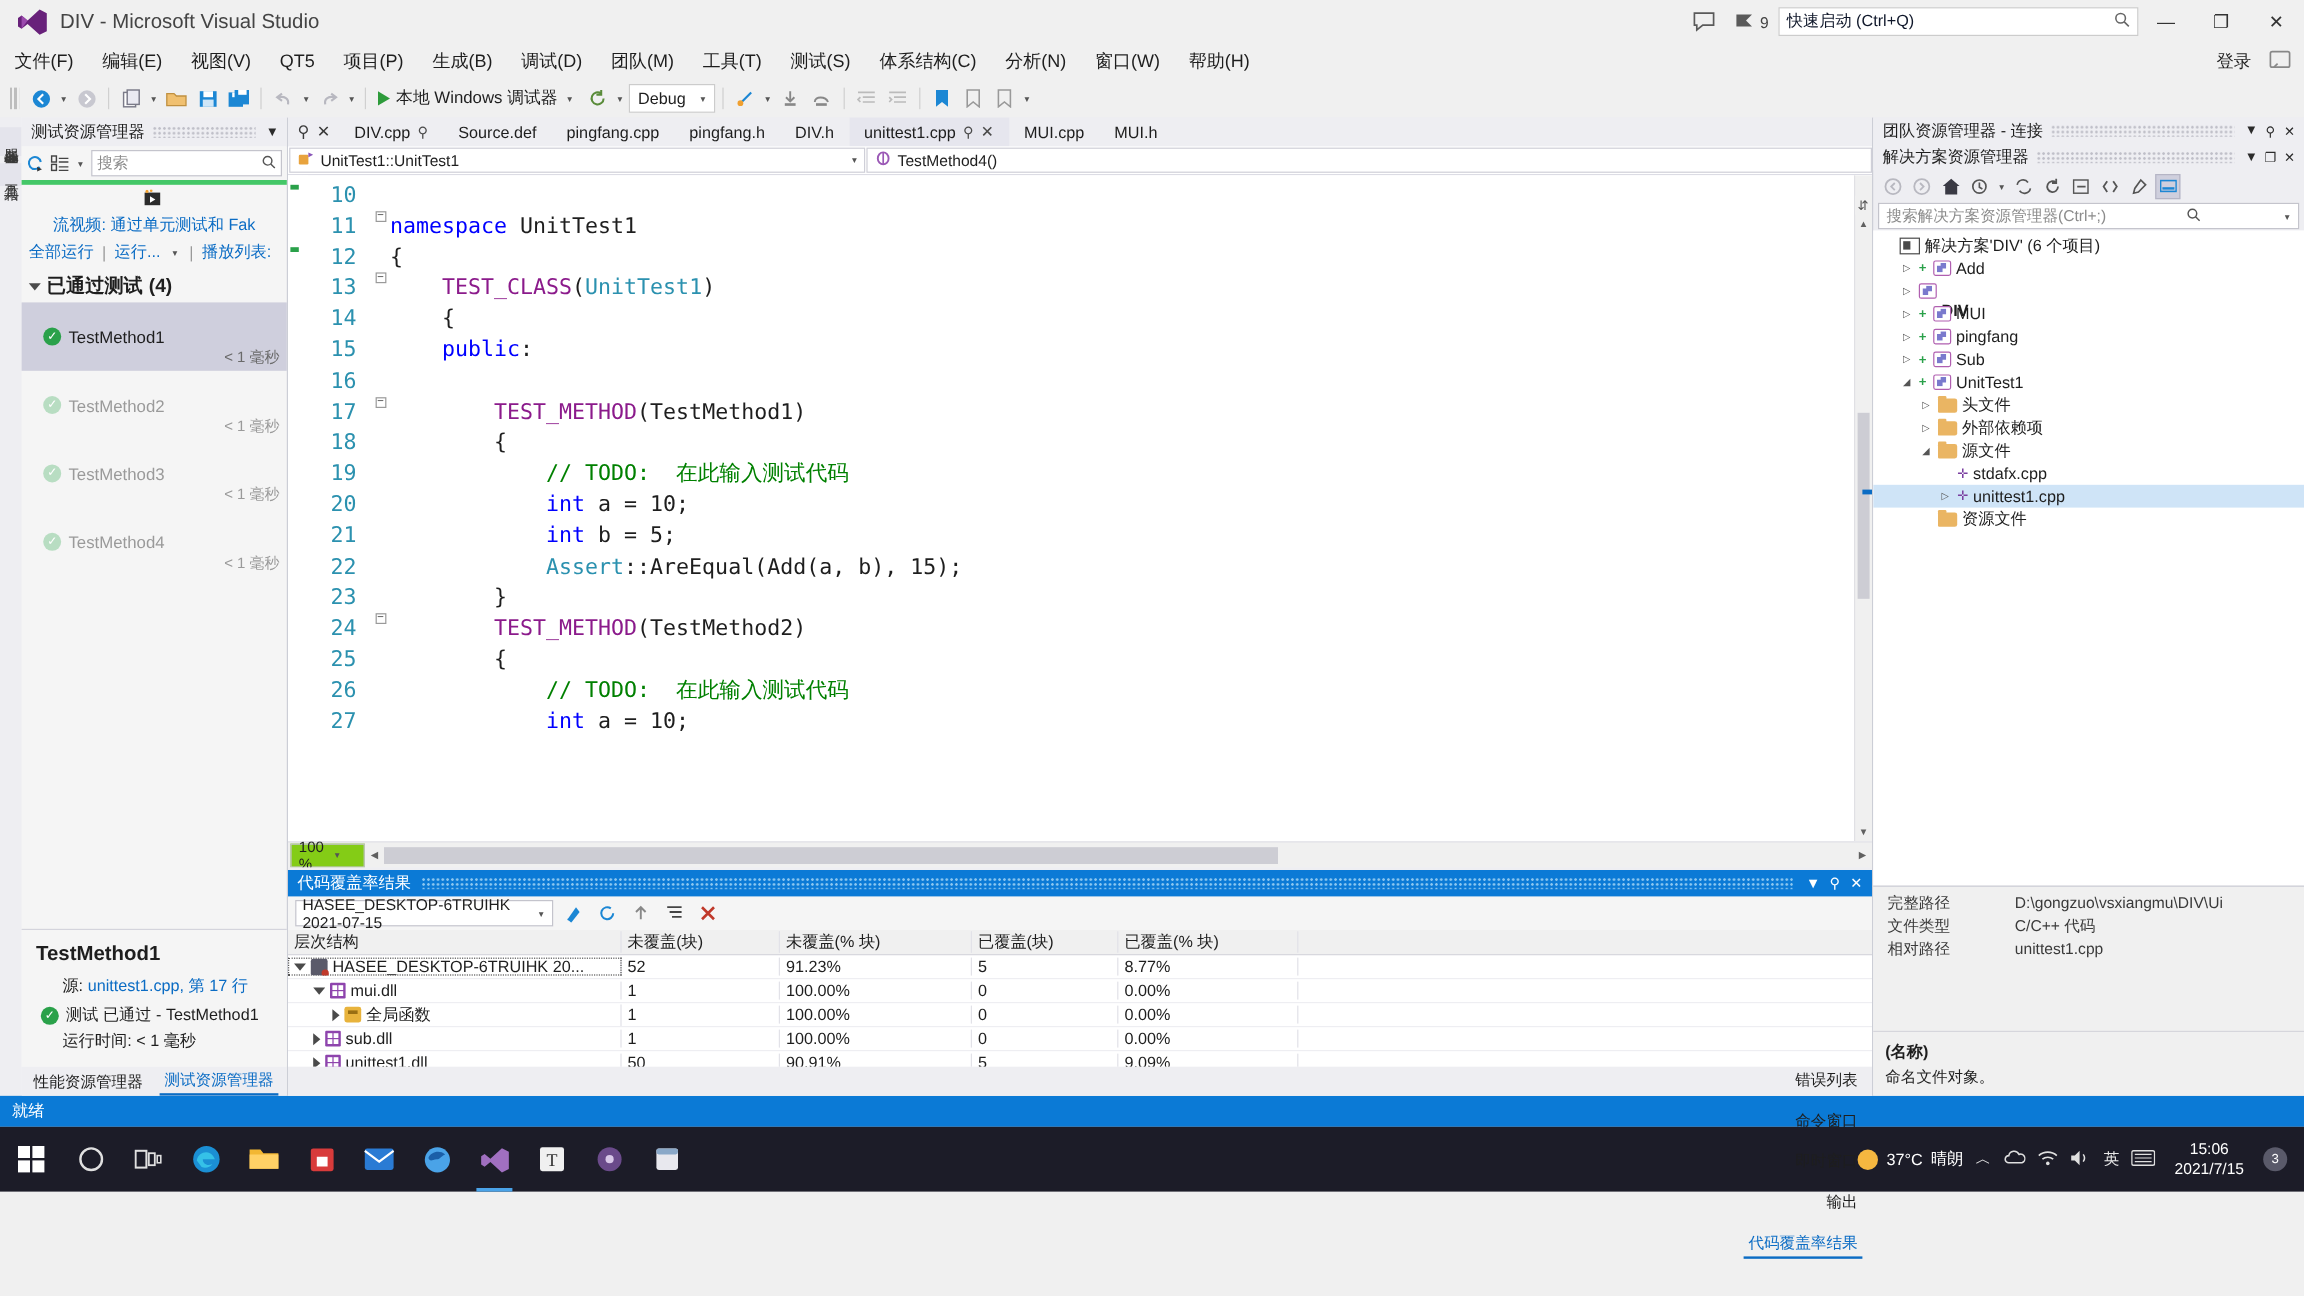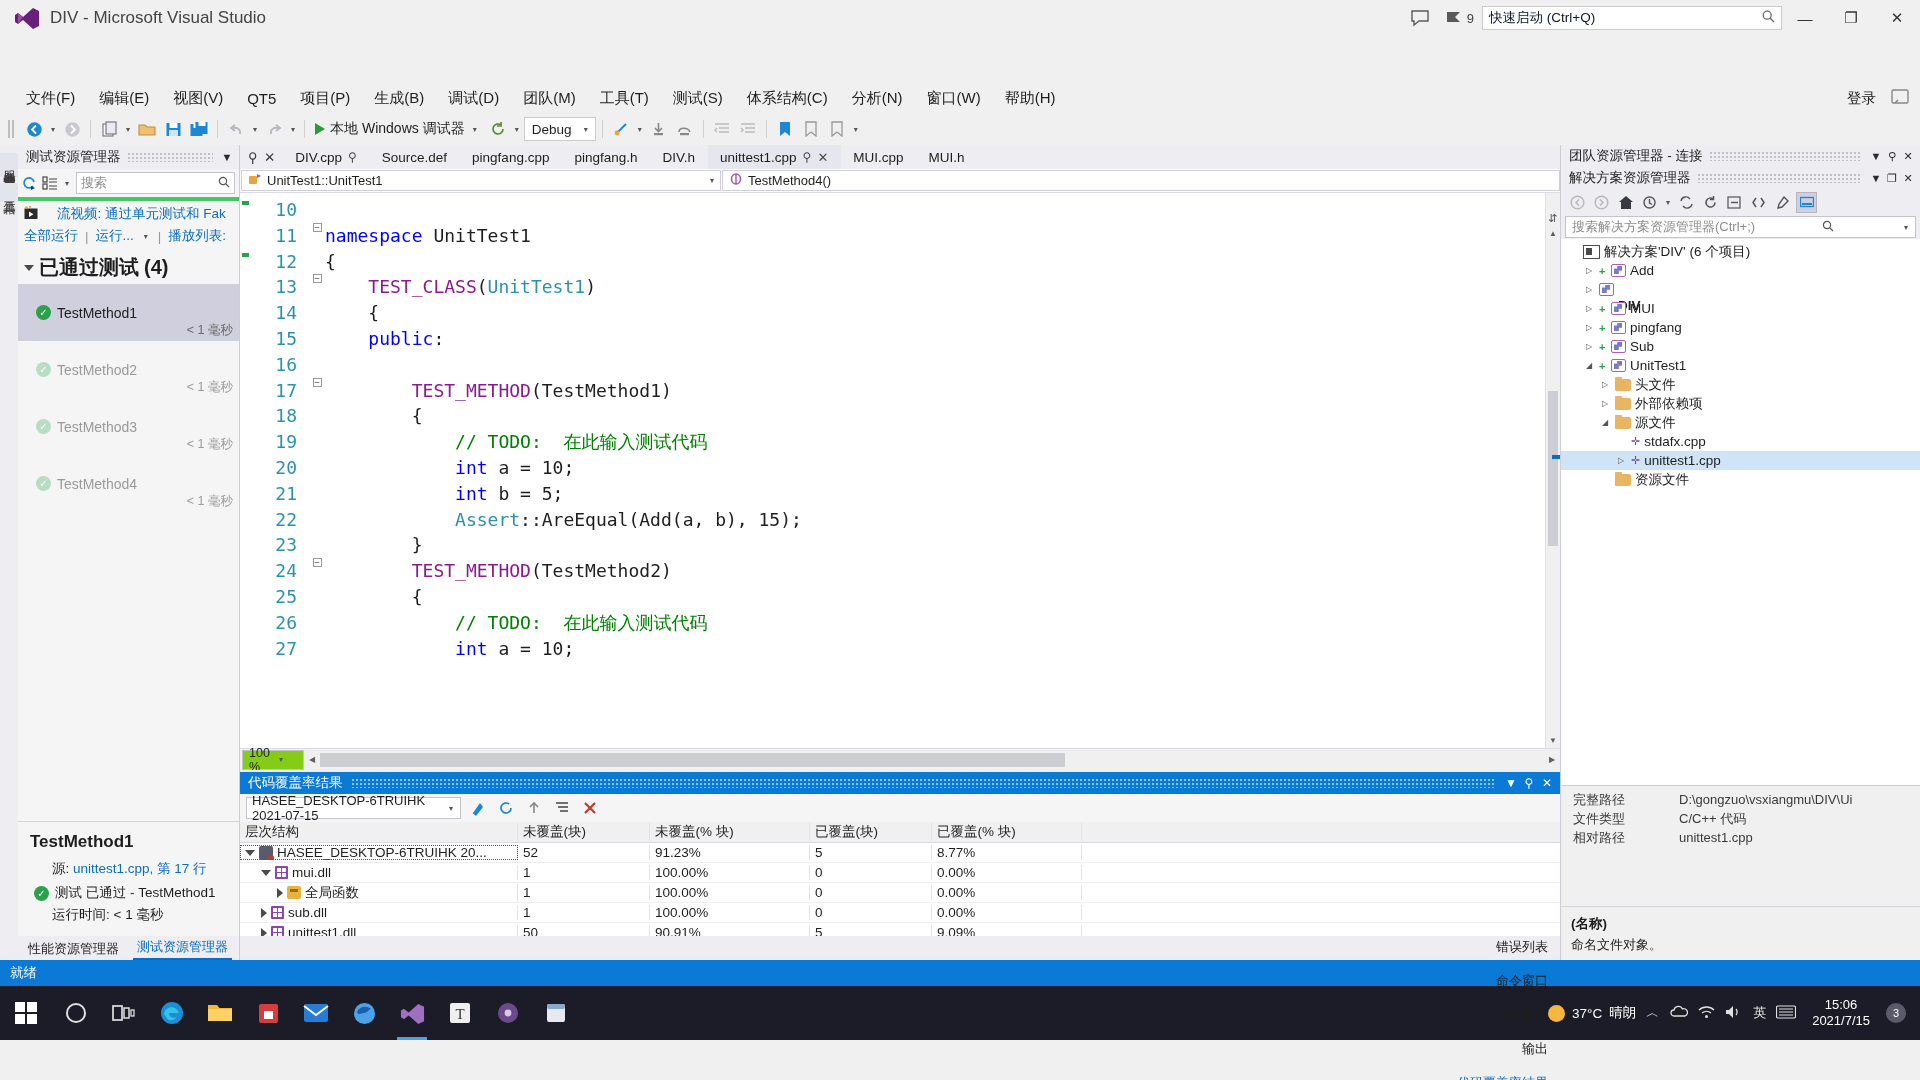--- a/index.html
+++ b/index.html
@@ -20,22 +20,22 @@
   .notif-count { font-size:13px; color:#444; margin-left:-4px; margin-right:8px; }
   .qlaunch { width:300px; height:24px; border:1px solid #ccc; background:#fff;
      display:flex; align-items:center; padding:0 6px; font-size:13.5px;
      color:#0f172a; position:relative; }
   .qlaunch .mag { position:absolute; right:6px; color:#666; }
   .wbtn { width:46px; height:36px; display:flex; align-items:center;
      justify-content:center; color:#333; font-size:15px; }
   .wbtn.close { color:#333; }
 
   
-  .menubar { height:30px; display:flex; align-items:center; padding-left:14px;
-     position:relative; background:#f0f0f0;margin-top:47px; }
+  .menubar { height:30px; display:flex; align-items:center; 
+     position:relative; background:#f0f0f0; }
   .menuitem { font-size:15px; color:#1e1e1e; padding:2px 12px; cursor:default; }
   .menubar-right { position:absolute; right:8px; display:flex; align-items:center; gap:14px; }
   .signin { font-size:14.5px; color:#1e1e1e; }
   .feedback-ic { width:22px; height:22px; color:#888; }
 
   
   .toolbar { height:32px; display:flex; align-items:center; padding-left:8px;
      background:#f0f0f0; gap:2px; font-size:13.5px; }
   .tgrip { width:8px; height:18px;
      background:repeating-linear-gradient(90deg,#bdbdbd 0 2px,transparent 2px 4px);
@@ -70,28 +70,28 @@
      background-image:radial-gradient(circle,#bfbfc8 1px,transparent 1.2px);
      background-size:4px 4px; }
   .ph-icon { width:16px; height:18px; display:flex; align-items:center;
      justify-content:center; color:#2b2b2b; font-size:11px; }
   .te-toolbar { height:28px; display:flex; align-items:center; gap:4px;
      padding:0 4px; background:#f5f5f5; }
   .te-search { flex:1; height:22px; border:1px solid #c4c4cc; background:#fff;
      display:flex; align-items:center; padding:0 4px; font-size:13px;
      color:#8c8c8c; justify-content:space-between; }
   .greenbar { height:4px; background:#44c767; }
-  .te-link-row { padding:4px 6px 2px 6px; display:flex; align-items:center; gap:16px;
-     font-size:13.5px; }
+  .te-link-row { padding:4px 6px 2px 6px; display:flex; align-items:center; gap:4px;
+     font-size:13.5px;flex-direction:column; }
   .lnk { color:#0b6cc4; }
   .te-run-row { padding:2px 6px 6px 6px; display:flex; align-items:center; gap:7px;
      font-size:13.5px; }
   .vbar { color:#999; }
   .te-group { display:flex; align-items:center; gap:5px; padding:3px 6px;
-     font-size:20px; font-weight:bold; }
+     font-size:16px; font-weight:bold; }
   .tri { width:0;height:0; }
   .tri.down { border-left:5px solid transparent;border-right:5px solid transparent;
      border-top:6px solid #4a4a4a; }
   .tri.right { border-top:5px solid transparent;border-bottom:5px solid transparent;
      border-left:6px solid #4a4a4a; }
   .te-row { display:flex; align-items:center; gap:6px; padding:2px 6px 2px 18px;
      font-size:14px; }
   .te-row.sel { background:#cfcfdd; }
   .te-row .nm { flex:1; }
   .te-row .dur { font-size:12.5px; color:#6a6a6a;margin-top:36px; }

